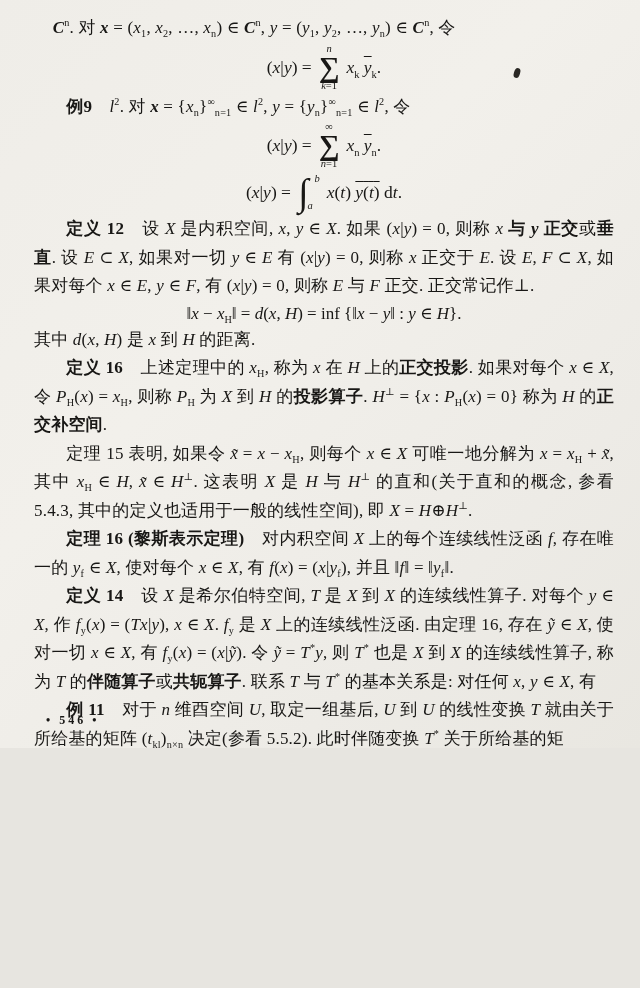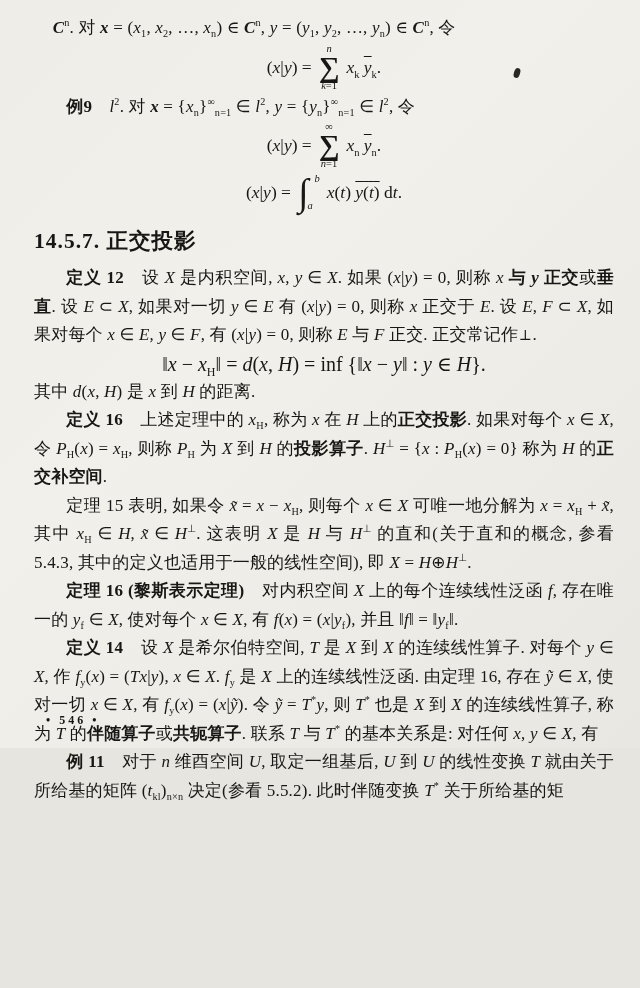--- a/index.html
+++ b/index.html
@@ -17,21 +17,21 @@
     color:#181715;
   }
   .p{
     font-size:17px;
     line-height:28.5px;
     text-align:justify;
     margin:0;
     letter-spacing:0.2px;
   }
   .indent1{text-indent:1.1em;}
-  .indent2{text-indent:1.9em;font-family:Liberation Serif, serif;}
+  .indent2{text-indent:1.9em;}
   .p b{font-weight:700;}
   .p i, .formula i{font-style:italic;}
   sub,sup{font-size:0.6em;line-height:0;}
   .ol{text-decoration:overline;}
   .formula{
     display:flex;justify-content:center;align-items:center;
     gap:7px;margin:1px 0 2px 0;
     font-size:17.5px;font-style:normal;
   }
   .sum-op{display:inline-flex;flex-direction:column;align-items:center;}
@@ -39,21 +39,21 @@
   .sum-op .op{font-size:29px;line-height:27px;font-weight:600;}
   .int-grp{display:inline-flex;align-items:center;}
   .int-grp .op{font-size:38px;line-height:36px;font-weight:500;}
   .int-lims{display:inline-flex;flex-direction:column;justify-content:space-between;height:42px;font-size:10.5px;line-height:10px;margin-left:-1px;}
   .int-lims .up{padding-left:7px;padding-top:3px;font-style:italic;}
   .int-lims .dn{padding-bottom:2px;font-style:italic;}
   .heading{
     font-size:21.5px;font-weight:700;
     margin:13px 0 9px 0;letter-spacing:1px;
   }
-  .small-formula{font-size:20px;margin:2px 0;}
+  .small-formula{font-size:17px;margin:2px 0;}
   .page-number{
     position:absolute;left:46px;bottom:20px;
     font-size:12px;font-weight:700;letter-spacing:3px;
   }
   .ink-speck{
     position:absolute;left:514px;top:68px;
     width:6px;height:10px;background:#2a2824;border-radius:45%;
     transform:rotate(18deg);
   }
 </style>
@@ -93,21 +93,20 @@
     <span class="int-grp">
       <span class="op">∫</span>
       <span class="int-lims">
         <span class="up">b</span>
         <span class="dn">a</span>
       </span>
     </span>
     <span><i>x</i>(<i>t</i>) <span class="ol"><i>y</i>(<i>t</i>)</span> d<i>t</i>.</span>
   </div>
 
-  <h2 class="heading">14.5.7. 正交投影</h2>
 
   <p class="p indent2"><b>定义 12</b>　设 <i>X</i> 是内积空间, <i>x</i>, <i>y</i> ∈ <i>X</i>. 如果 (<i>x</i>|<i>y</i>) = 0, 则称 <i>x</i> <b>与 <i>y</i> 正交</b>或<b>垂直</b>. 设 <i>E</i> ⊂ <i>X</i>, 如果对一切 <i>y</i> ∈ <i>E</i> 有 (<i>x</i>|<i>y</i>) = 0, 则称 <i>x</i> 正交于 <i>E</i>. 设 <i>E</i>, <i>F</i> ⊂ <i>X</i>, 如果对每个 <i>x</i> ∈ <i>E</i>, <i>y</i> ∈ <i>F</i>, 有 (<i>x</i>|<i>y</i>) = 0, 则称 <i>E</i> 与 <i>F</i> 正交. 正交常记作⊥.</p>
 
 
   <div class="formula small-formula">
     <span>‖<i>x</i> − <i>x</i><sub>H</sub>‖ = <i>d</i>(<i>x</i>, <i>H</i>) = inf {‖<i>x</i> − <i>y</i>‖ : <i>y</i> ∈ <i>H</i>}.</span>
   </div>
 
   <p class="p">其中 <i>d</i>(<i>x</i>, <i>H</i>) 是 <i>x</i> 到 <i>H</i> 的距离.</p>
 

